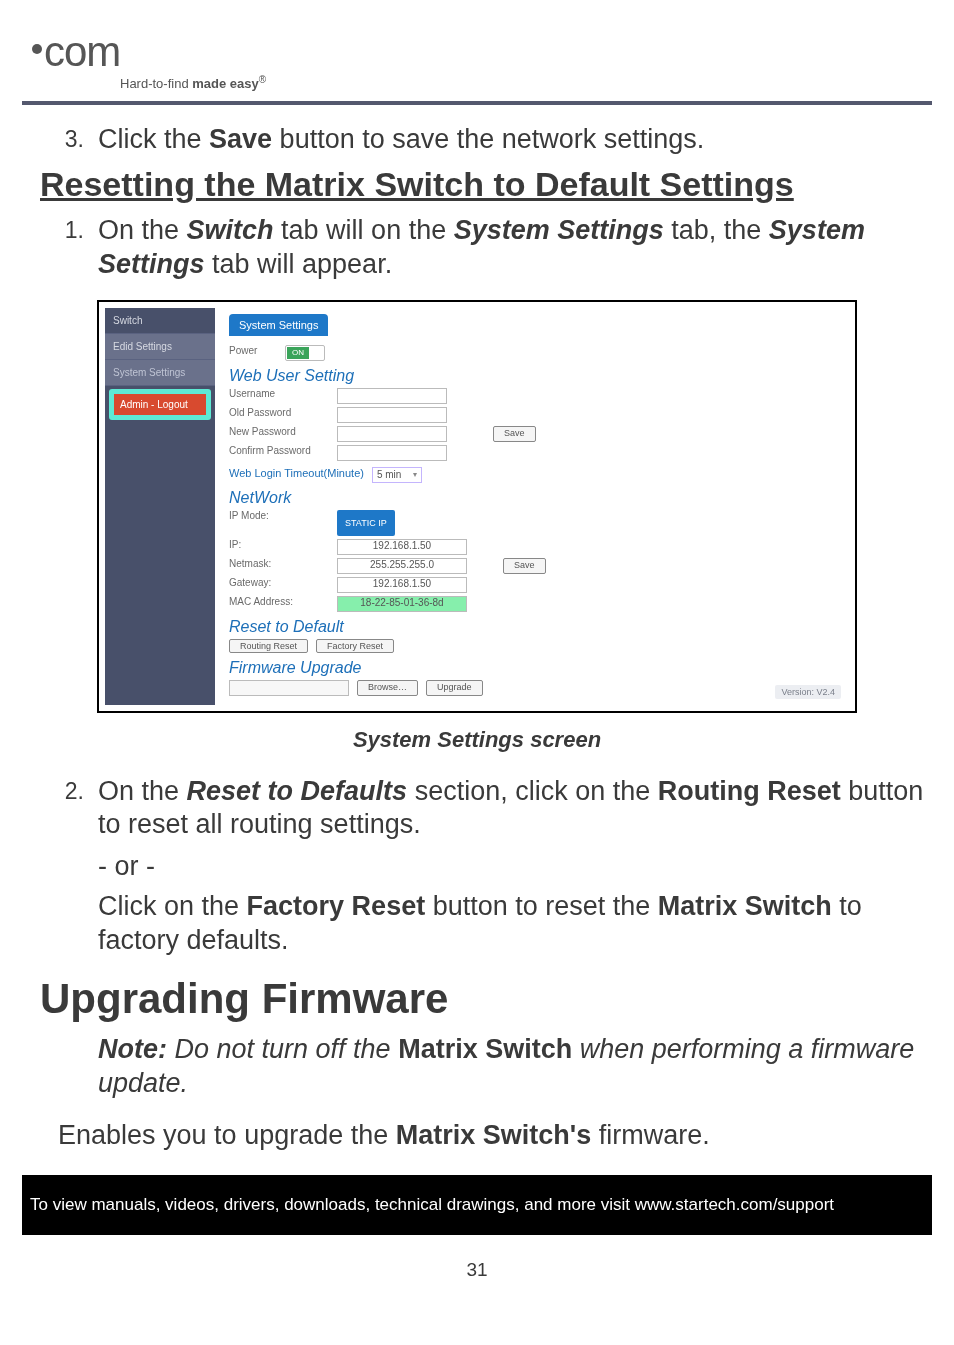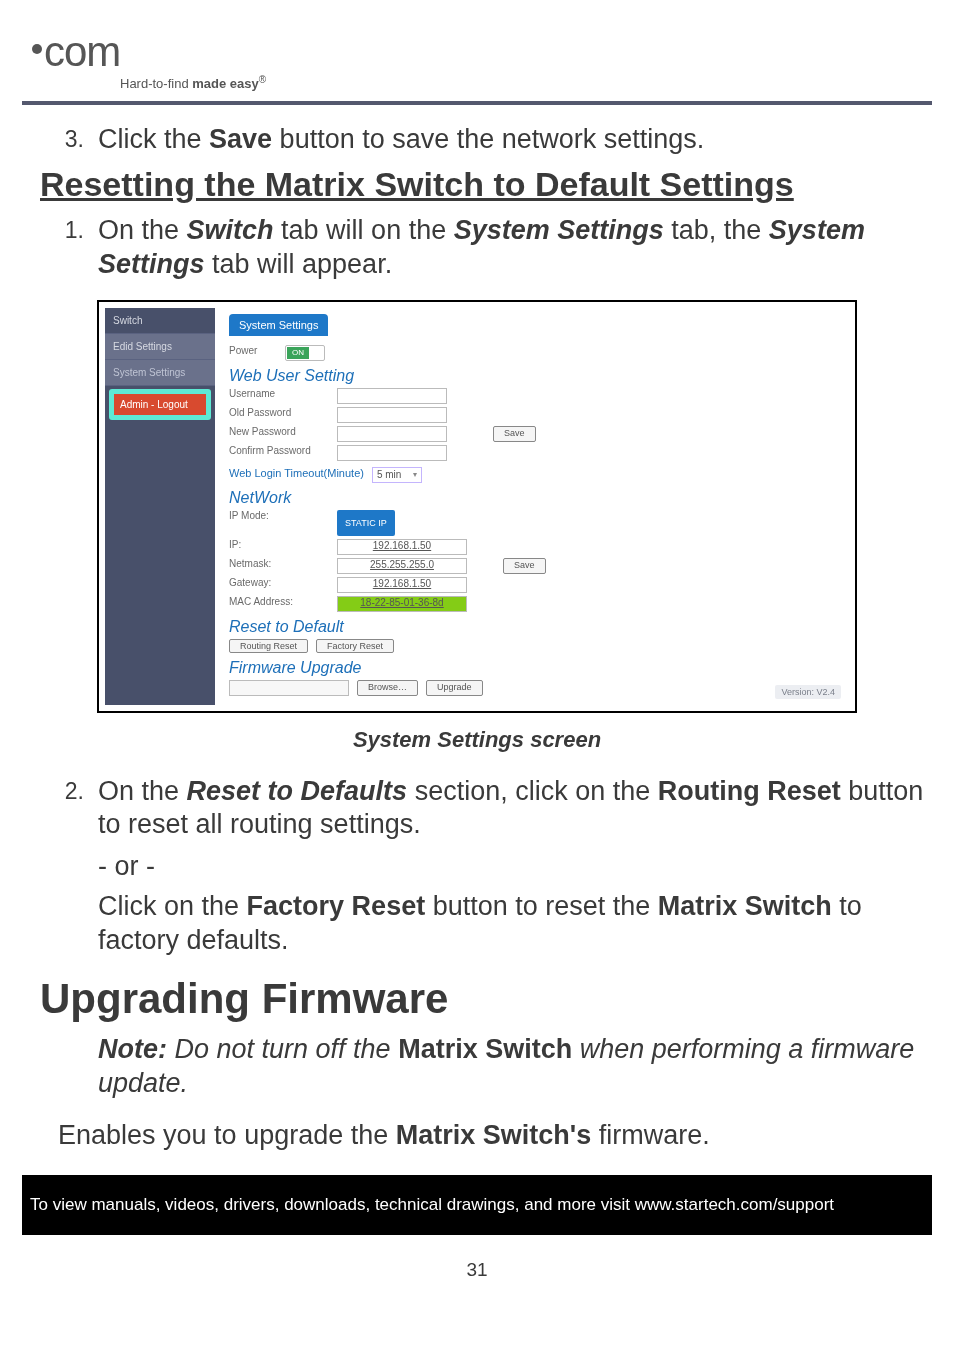--- a/index.html
+++ b/index.html
@@ -30,21 +30,21 @@
   .sidebar { width:110px; background:#48506a; display:flex; flex-direction:column; }
   .side-item { font-size:10px; color:#d6d9e2; padding:7px 8px; border-bottom:1px solid #5a6280; }
   .side-item.light { background:#6a718b; }
   .side-item.sel { background:#6a718b; color:#bfc4d4; }
   .side-item.logout { background:#d84a2f; color:#fff; border:5px solid #5eead4; margin:3px 4px; border-radius:3px; padding:5px 6px; }
   .content { flex:1; background:#fff; padding:6px 10px 6px 14px; position:relative; }
   .tab-chip { display:inline-block; background:#1e78c8; color:#fff; font-size:11px; padding:5px 10px; border-radius:4px 4px 0 0; margin-bottom:6px; }
   .sec-title { color:#1d6fb8; font-size:16px; margin:6px 0 3px 0;font-style:italic; }
   .row { display:flex; gap:8px; margin:3px 0; font-size:10px; color:#555; }
   .label { width:100px; color:#6a6a6a; }
-  .input { border:1px solid #bbb; height:16px; width:110px; background:#fff; font-size:10px; padding:0 3px; text-align:center;text-decoration:underline; }
+  .input { border:1px solid #bbb; height:16px; width:110px; background:#fff; font-size:10px; padding:0 3px; text-align:center; }
   .input.wide { width:130px; }
   .btn-mini { border:1px solid #888; background:#f5f5f5; font-size:9px; padding:1px 10px; border-radius:2px; cursor:pointer; }
   .chip-on { display:inline-block; border:1px solid #bbb; border-radius:2px; padding:0; width:40px; height:16px; position:relative; background:#fff; }
   .chip-on .on { position:absolute; left:1px; top:1px; bottom:1px; width:22px; background:#3aa45a; color:#fff; font-size:8px; display:flex; align-items:center; justify-content:center; }
   .chip-static { display:inline-block; background:#1e78c8; color:#fff; font-size:9px; padding:8px 8px; border-radius:2px; }
   .select { border:1px solid #c4b5fd; height:16px; width:50px; background:#fff; font-size:10px; display:flex; align-items:center; justify-content:space-between; padding:0 4px; }
   .select .chev { font-size:8px; color:#888; }
   .version-tag { position:absolute; right:8px; bottom:6px; background:#eceef2; color:#7a7f8a; font-size:9px; padding:2px 6px; border-radius:2px; }
   .footer-bar { background:#000; color:#fff; font-size:17px; padding:20px 8px; margin: 22px 0 12px 0; }
   .page-num { text-align:center; font-size:19px; color:#3a3a3a; margin-top:24px; }
@@ -142,21 +142,21 @@
           <div class="input wide">255.255.255.0</div>
           <div style="width:20px"></div>
           <div class="btn-mini">Save</div>
         </div>
         <div class="row">
             <div class="label">Gateway:</div>
             <div class="input wide">192.168.1.50</div>
           </div>
         <div class="row">
             <div class="label">MAC Address:</div>
-            <div class="input wide" style="background:#84cc16">18-22-85-01-36-8d</div>
+            <div class="input wide" style="background:#86efac">18-22-85-01-36-8d</div>
           </div>
 
         <div class="sec-title">Reset to Default</div>
         <div class="row">
           <div class="btn-mini">Routing Reset</div>
           <div class="btn-mini">Factory Reset</div>
         </div>
 
         <div class="sec-title">Firmware Upgrade</div>
         <div class="row">

